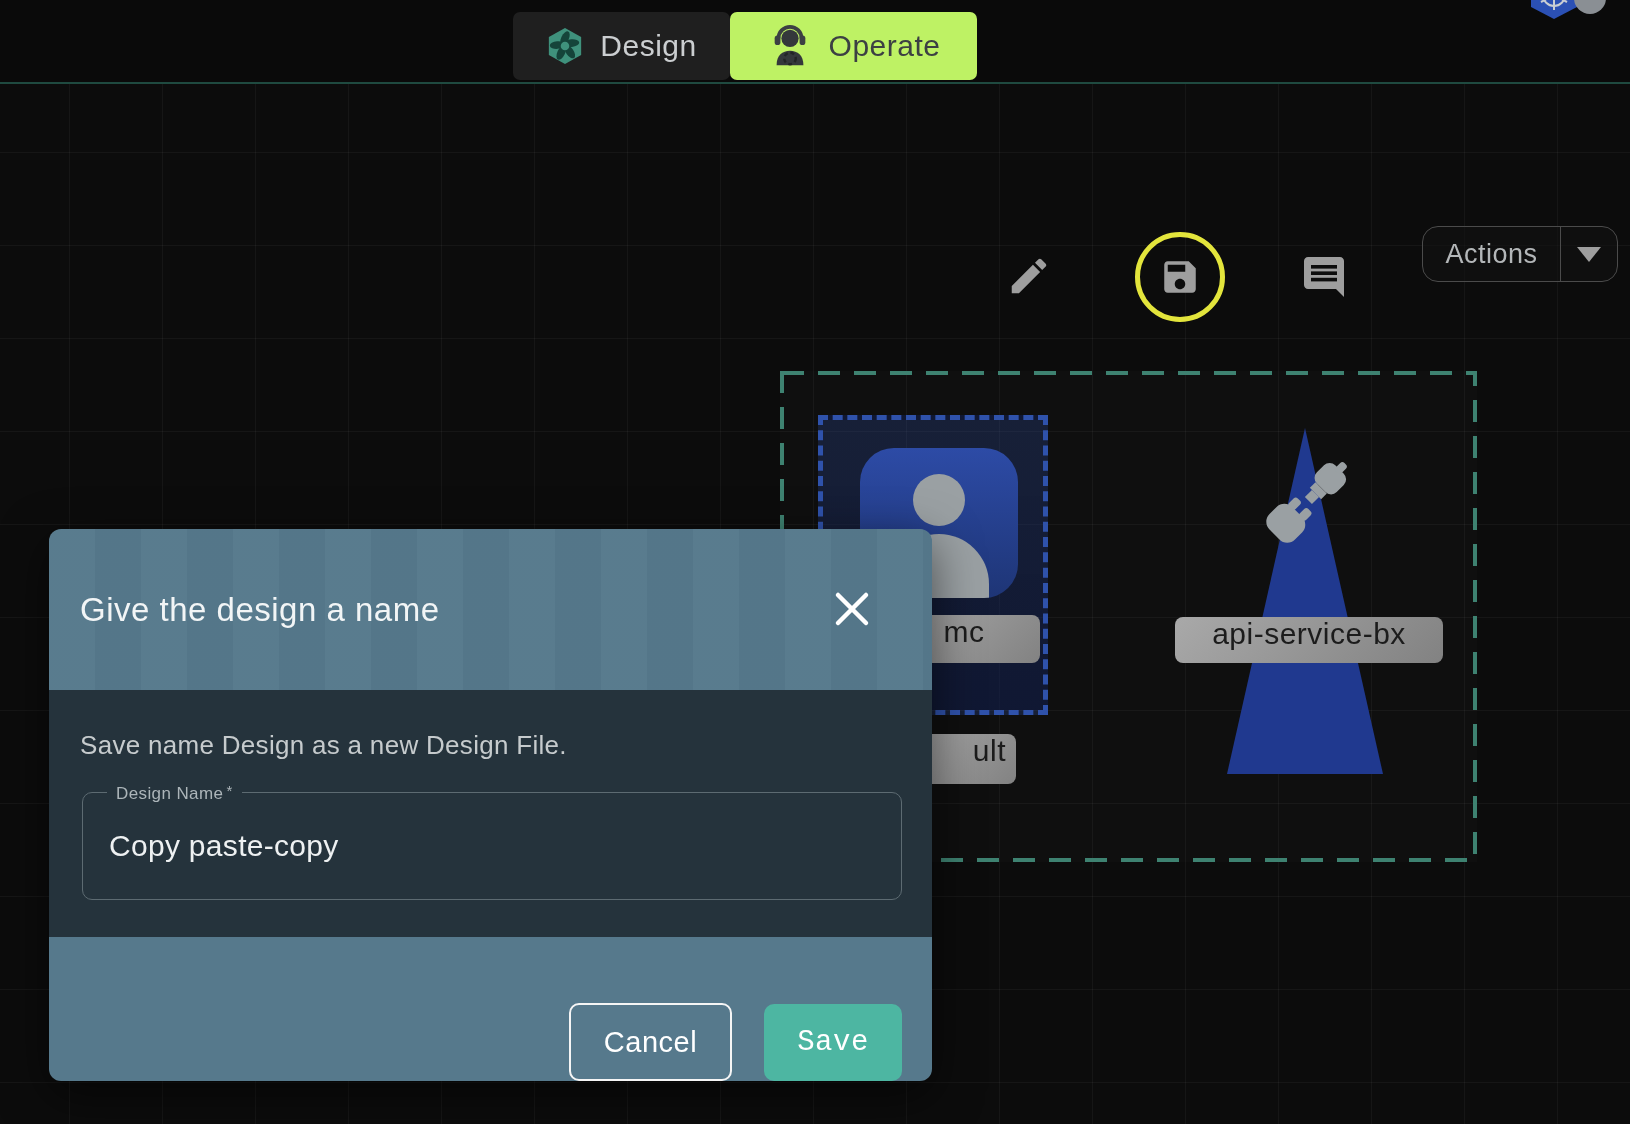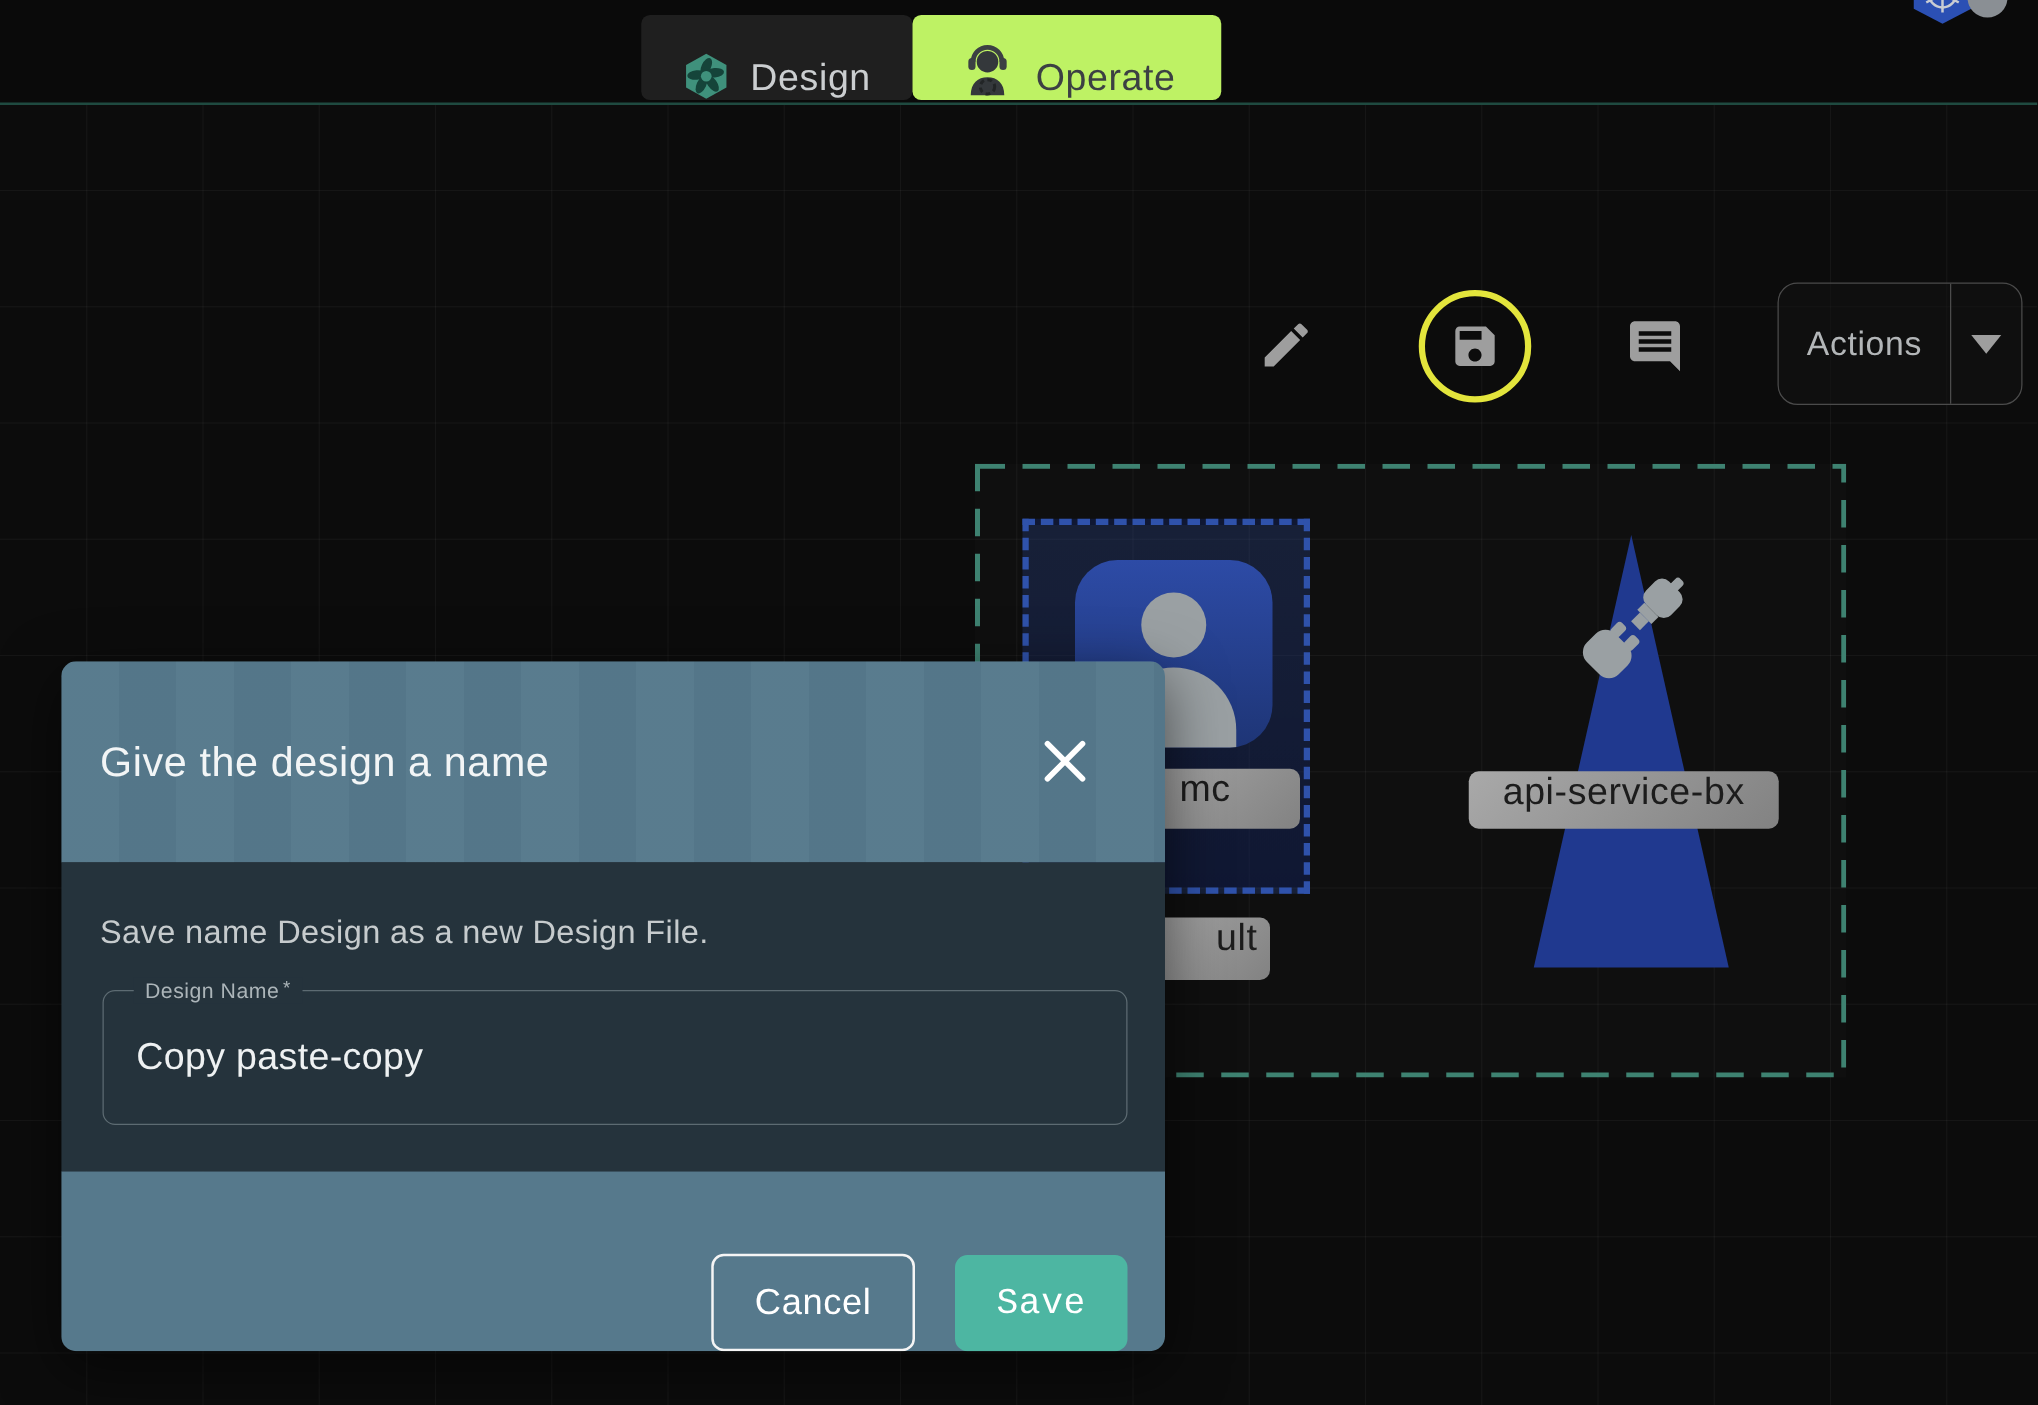--- a/index.html
+++ b/index.html
@@ -9,21 +9,21 @@
     font-family:"Liberation Sans", sans-serif;
     -webkit-font-smoothing:antialiased;
   }
   
   .topbar{
     position:absolute;left:0;top:0;width:1630px;height:82px;
     background:#0a0a0a;border-bottom:2px solid #1f4a40;z-index:5;
   }
   .tab{
     position:absolute;top:12px;height:68px;border-radius:7px;
-    display:flex;align-items:flex-end;justify-content:center;gap:16px;
+    display:flex;align-items:center;justify-content:center;gap:16px;
     cursor:pointer;
   }
   .tab-design{left:513px;width:217px;background:#1f1f1f;}
   .tab-operate{left:730px;width:247px;background:#bef264;}
   .tab-label{font-size:30px;letter-spacing:.5px;}
   .tab-design .tab-label{color:#cbced0;}
   .tab-operate .tab-label{color:#3c4043;}
   .k8s-badge{position:absolute;left:1528px;top:-30px;}
   .avatar-circle{position:absolute;left:1574px;top:-18px;width:32px;height:32px;border-radius:50%;background:#8a8f94;}
   
@@ -40,21 +40,21 @@
   
   .tool-icon{position:absolute;z-index:3;cursor:pointer;}
   .icon-edit{left:1006px;top:169px;width:46px;height:46px;}
   .save-ring{
     left:1135px;top:148px;width:90px;height:90px;border-radius:50%;
     border:5px solid #e3e53c;box-sizing:border-box;
     display:flex;align-items:center;justify-content:center;
   }
   .icon-comment{left:1300px;top:169px;width:48px;height:48px;}
   .actions-btn{
-    position:absolute;left:1422px;top:142px;width:196px;height:98px;
+    position:absolute;left:1422px;top:142px;width:196px;height:56px;
     border:1.5px solid #4b4b4b;border-radius:16px;box-sizing:border-box;
     background:rgba(18,18,18,.55);display:flex;align-items:stretch;z-index:3;cursor:pointer;
   }
   .actions-text{
     flex:1;display:flex;align-items:center;justify-content:center;
     color:#b3b6b8;font-size:27px;letter-spacing:.5px;
   }
   .actions-divider{width:1px;background:#4b4b4b;}
   .actions-caret{width:56px;display:flex;align-items:center;justify-content:center;}
   .caret-down{width:0;height:0;border-left:12px solid transparent;border-right:12px solid transparent;border-top:15px solid #9e9e9e;}
@@ -76,21 +76,21 @@
   .person-head{position:absolute;left:53px;top:26px;width:52px;height:52px;border-radius:50%;background:#9aa0a3;}
   .person-body{position:absolute;left:29px;top:86px;width:100px;height:86px;border-radius:50px 50px 0 0;background:#9aa0a3;}
   .node-label{
     position:absolute;z-index:2;border-radius:8px;
     background:linear-gradient(135deg,#a9a9a9,#828282);
     color:#1c1c1c;font-size:30px;display:flex;align-items:flex-start;justify-content:center;
     letter-spacing:.5px;
   }
   .label-mc{left:888px;top:531px;width:152px;height:48px;}
   .label-ult{left:898px;top:650px;width:118px;height:50px;justify-content:flex-end;padding-right:10px;box-sizing:border-box;}
-  .label-api{left:1175px;top:533px;width:248px;height:46px;}
+  .label-api{left:1175px;top:533px;width:268px;height:46px;}
   .triangle-node{position:absolute;left:1175px;top:342px;z-index:2;}
   .plug-icon{position:absolute;left:1255px;top:366px;z-index:2;}
   
   .modal{
     position:absolute;left:49px;top:529px;width:883px;height:552px;z-index:10;
     border-radius:12px;overflow:hidden;box-shadow:0 14px 48px rgba(0,0,0,.55);
     display:flex;flex-direction:column;
   }
   .modal-header{
     height:161px;flex:0 0 161px;background:#56798c;position:relative;

